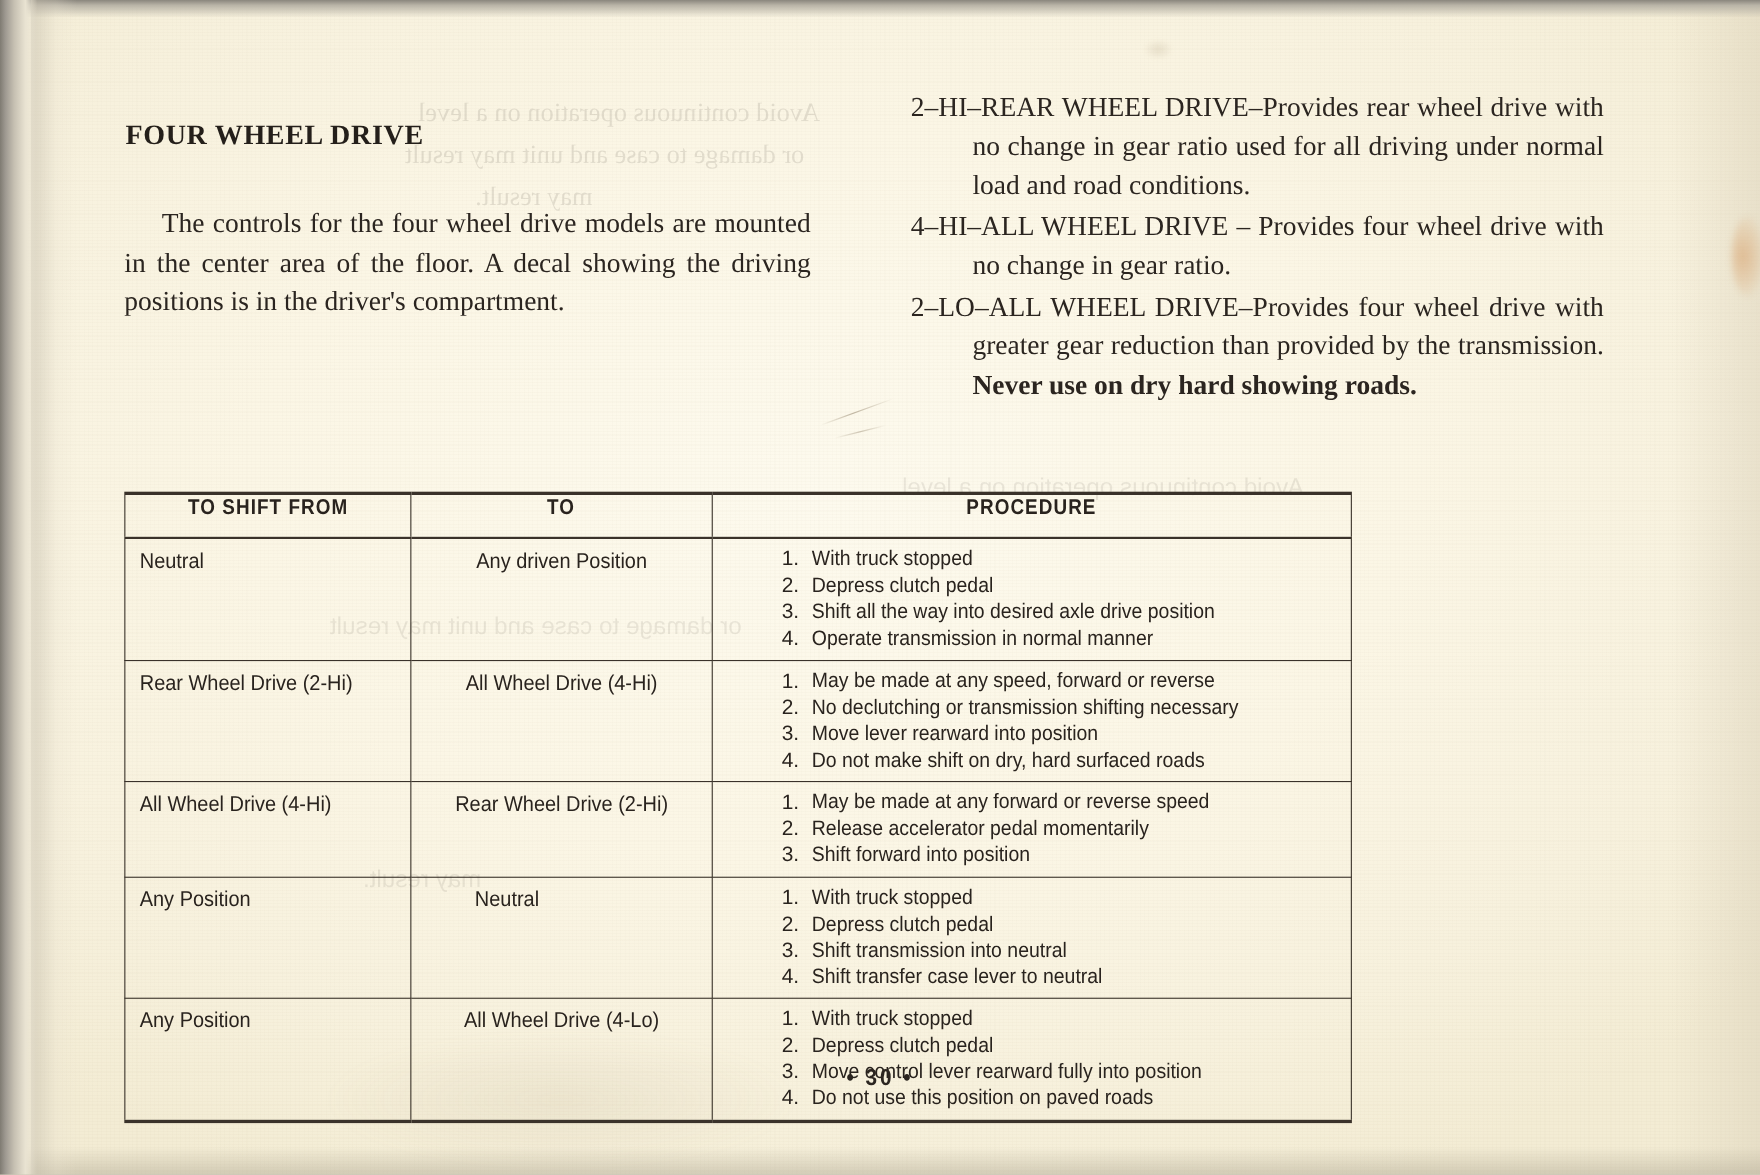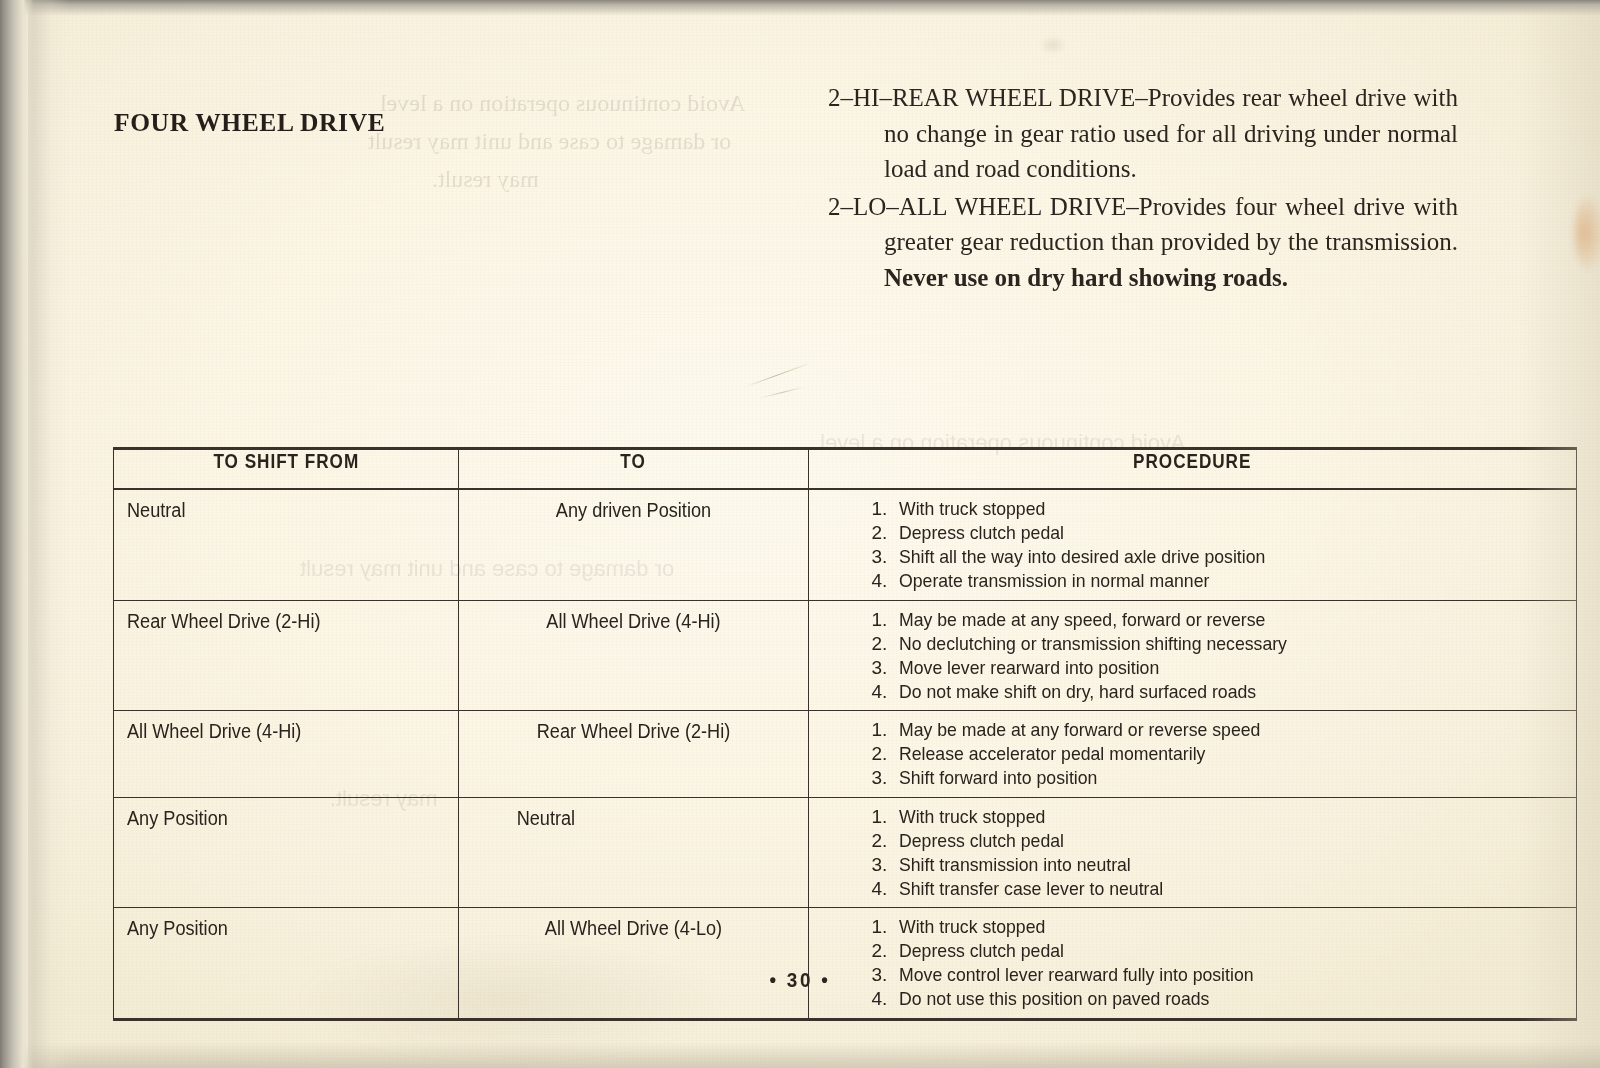--- a/index.html
+++ b/index.html
@@ -126,21 +126,21 @@
   }
   .para.indent { text-indent: 34px; }
   .para.hang { padding-left: 46px; text-indent: -46px; margin-bottom: 4px; }
   .para.hang-r { padding-left: 56px; text-indent: -56px; margin-bottom: 2px; }
   .para b { font-weight: bold; }
 
   
   .shift-table {
     position: absolute;
     left: 113px; top: 447px;
-    width: 1464px;
+    width: 1116px;
     border-collapse: collapse;
     font-family: "Liberation Sans Narrow", "Liberation Sans", "DejaVu Sans", sans-serif;
     color: #29231e;
   }
   .shift-table td, .shift-table th {
     border: 1.6px solid #3a322a;
     vertical-align: top;
     padding: 0;
   }
   .shift-table thead th {
@@ -216,24 +216,26 @@
   <div class="stain-a"></div>
   <div class="stain-b"></div>
   <div class="scratch-1"></div>
   <div class="scratch-2"></div>
 
   <div class="content">
 
     <h1 class="section-title">FOUR WHEEL DRIVE</h1>
 
     <div class="col-left">
+      <p class="para indent">The controls for the four wheel drive models are mounted in the center area of the floor. A decal showing the driving positions is in the driver's compartment.</p>
     </div>
 
     <div class="col-right">
       <p class="para hang-r">2–HI–REAR WHEEL DRIVE–Provides rear wheel drive with no change in gear ratio used for all driving under normal load and road conditions.</p>
+      <p class="para hang-r">4–HI–ALL WHEEL DRIVE – Provides four wheel drive with no change in gear ratio.</p>
       <p class="para hang-r"><span>2–LO–ALL WHEEL DRIVE–Provides four wheel drive with greater gear reduction than provided by the transmission. </span><b>Never use on dry hard showing roads.</b></p>
     </div>
 
     <table class="shift-table">
       <thead>
         <tr>
           <th class="c-from">TO SHIFT FROM</th>
           <th class="c-to">TO</th>
           <th class="c-proc">PROCEDURE</th>
         </tr>

